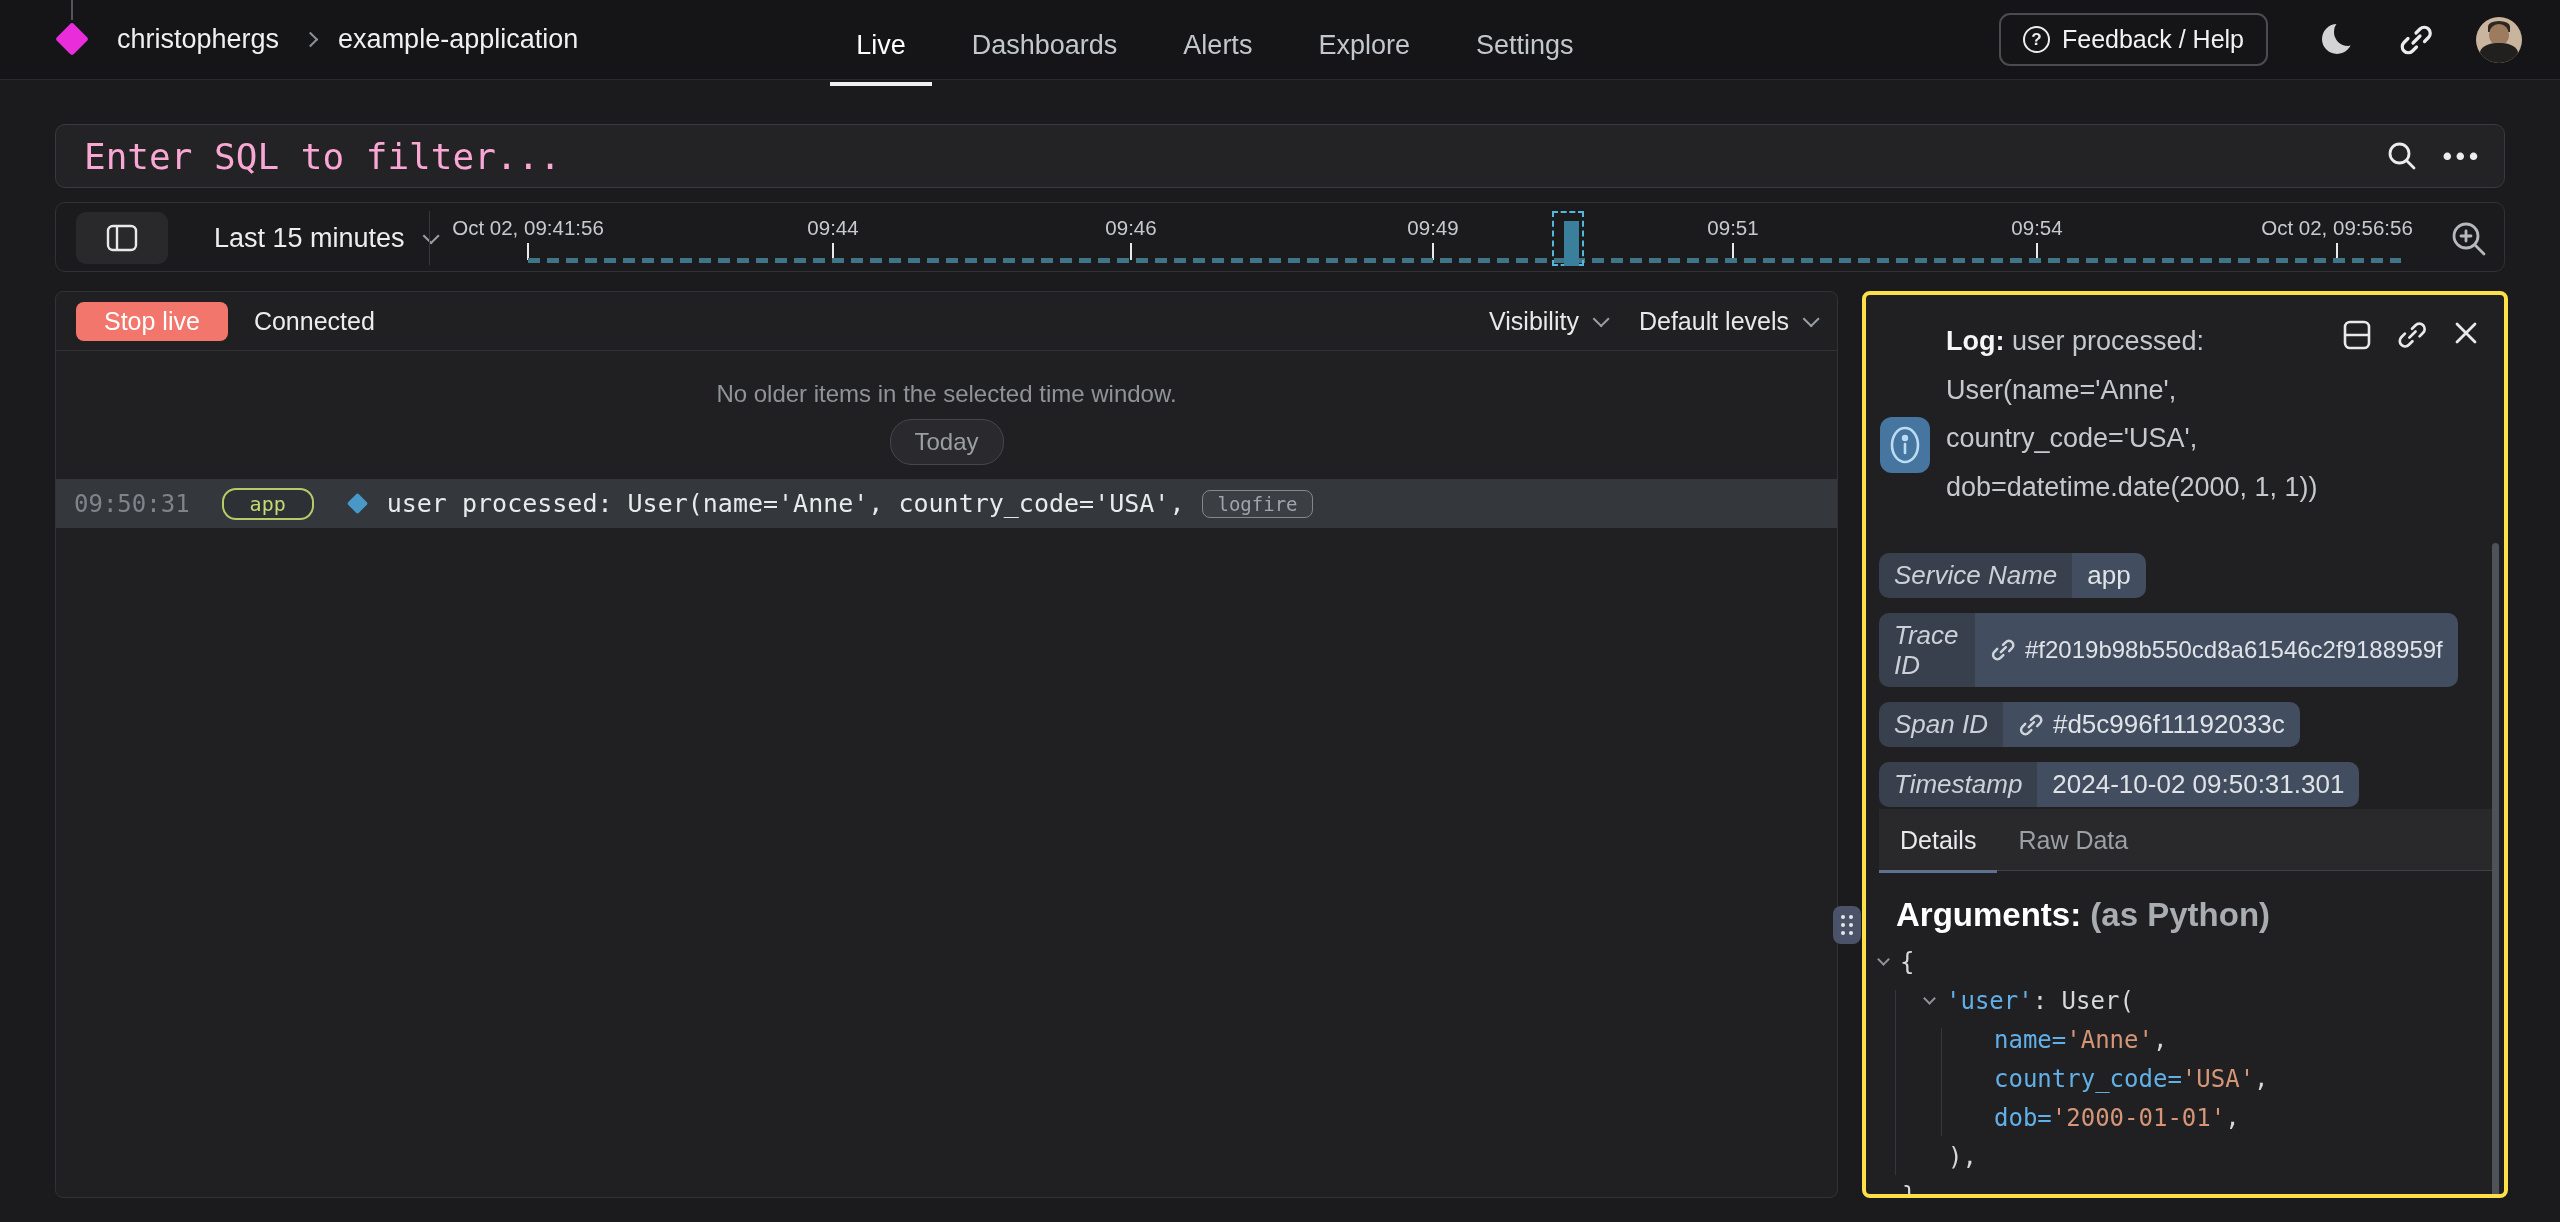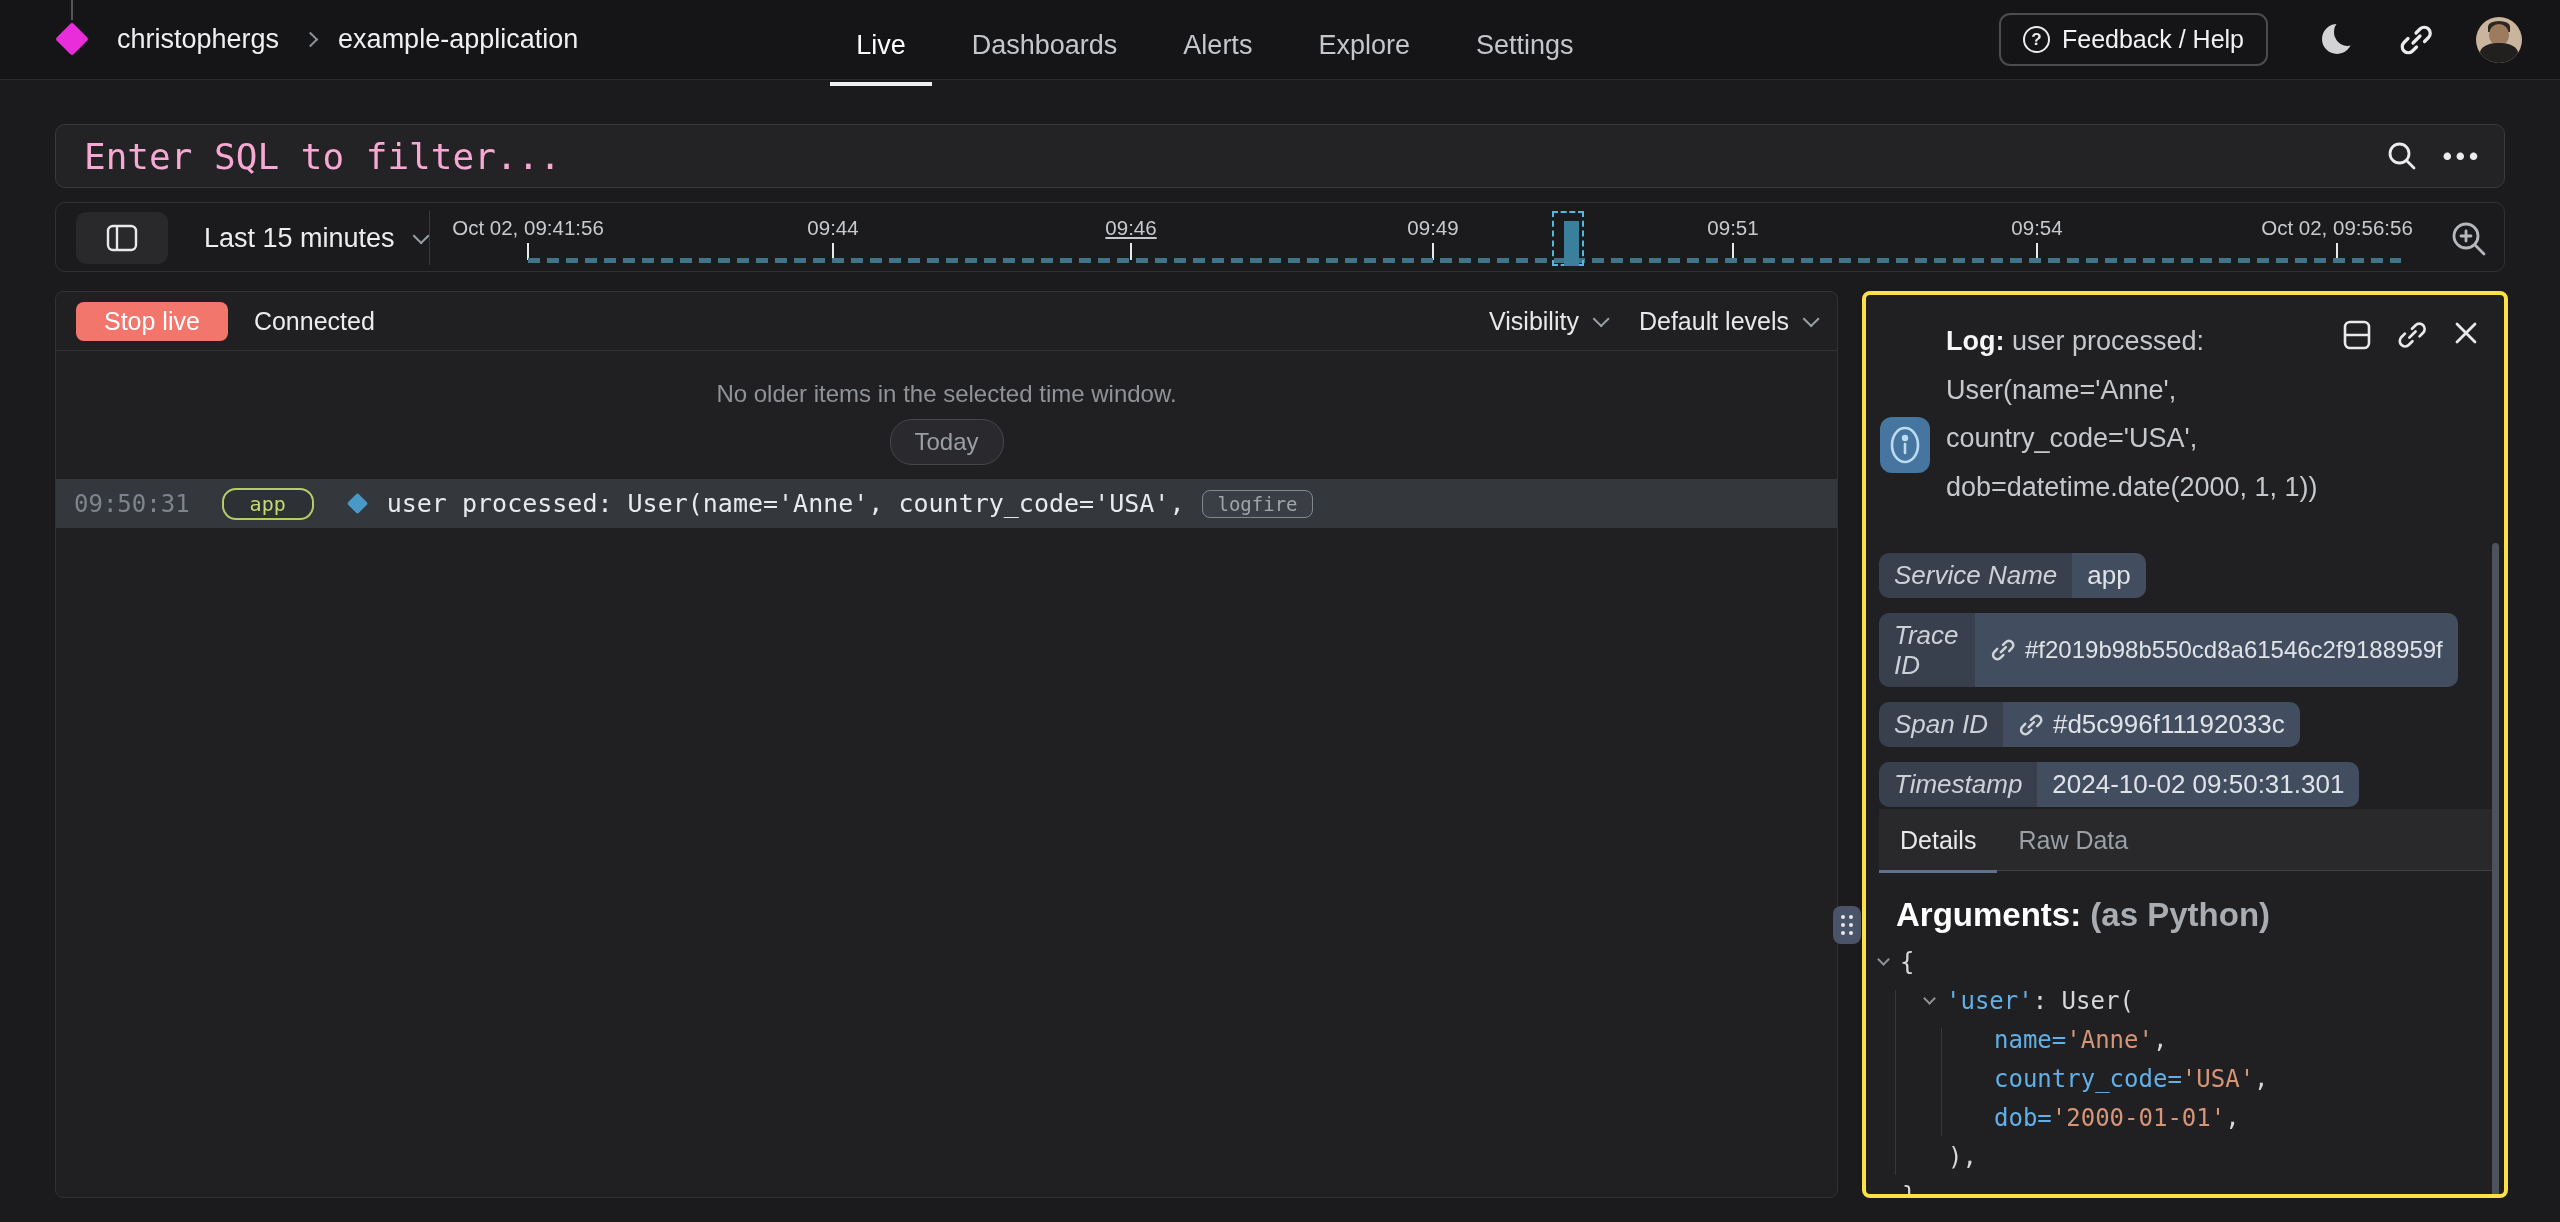--- a/index.html
+++ b/index.html
@@ -37,21 +37,21 @@
 
   
   #filter-bar { position:absolute; left:55px; top:124px; width:2450px; height:64px; background:#232326; border:1px solid #3a3a3e; border-radius:10px; display:flex; align-items:center; }
   #filter-input { flex:1; font-family:"DejaVu Sans Mono", monospace; font-size:36px; color:#f9a8d4; padding-left:28px; }
   #filter-icons { display:flex; align-items:center; gap:24px; padding-right:22px; }
   .dots { font-size:26px; color:#ececee; letter-spacing:4px; font-weight:bold; }
 
   
   #timeline { position:absolute; left:55px; top:202px; width:2450px; height:70px; border:1px solid #323236; border-radius:10px; }
   #tl-toggle { position:absolute; left:20px; top:9px; width:92px; height:52px; background:#29292c; border-radius:10px; display:flex; align-items:center; justify-content:center; cursor:pointer; }
-  #tl-range { position:absolute; left:148px; top:0; height:70px; display:flex; align-items:center; gap:18px; cursor:pointer;text-align:center; }
+  #tl-range { position:absolute; left:158px; top:0; height:70px; display:flex; align-items:center; gap:18px; cursor:pointer;text-align:center; }
   #tl-range .label { font-size:27px; color:#ededef; }
   .chev-down { width:12px; height:12px; border-right:2.6px solid #9aa0a6; border-bottom:2.6px solid #9aa0a6; transform:rotate(45deg) translateY(-3px); }
   #tl-divider { position:absolute; left:373px; top:8px; width:1px; height:54px; background:#38383c; }
   .tick { position:absolute; top:13px; transform:translateX(-50%); font-size:20.5px; color:#c7cacd; white-space:nowrap; }
   .tick-line { position:absolute; top:40px; width:2px; height:17px; background:#e9e9eb; transform:translateX(-50%); }
   #axis-dash { position:absolute; left:472px; top:55px; width:1873px; height:5px;
      background:repeating-linear-gradient(90deg,#3f7489 0 12px, transparent 12px 19px); }
   #spike-box { position:absolute; left:1496px; top:8px; width:32px; height:55px; border:2px dashed #52b9dd; }
   #spike-bar { position:absolute; left:1508px; top:18px; width:15px; height:45px; background:#3a7f9b; }
   #tl-zoom { position:absolute; right:14px; top:15px; cursor:pointer; }
@@ -172,21 +172,21 @@
       <span class="label">Last 15 minutes</span>
       <span class="chev-down"></span>
     </div>
     <div id="tl-divider"></div>
 
     <div id="axis">
         <div class="tick" style="left: 472px;">Oct 02, 09:41:56</div>
         <div class="tick-line" style="left: 472px;"></div>
         <div class="tick" style="left: 777px;">09:44</div>
         <div class="tick-line" style="left: 777px;"></div>
-        <div class="tick" style="left: 1075px; text-decoration: underline;">09:46</div>
+        <div class="tick" style="left: 1075px;">09:46</div>
         <div class="tick-line" style="left: 1075px;"></div>
         <div class="tick" style="left: 1377px;">09:49</div>
         <div class="tick-line" style="left: 1377px;"></div>
         <div class="tick" style="left: 1677px;">09:51</div>
         <div class="tick-line" style="left: 1677px;"></div>
         <div class="tick" style="left: 1981px;">09:54</div>
         <div class="tick-line" style="left: 1981px;"></div>
         <div class="tick" style="left: 2281px;">Oct 02, 09:56:56</div>
         <div class="tick-line" style="left: 2281px;"></div>
       </div>

